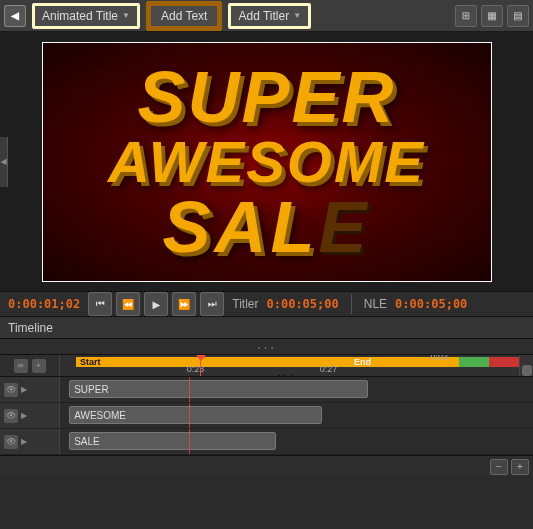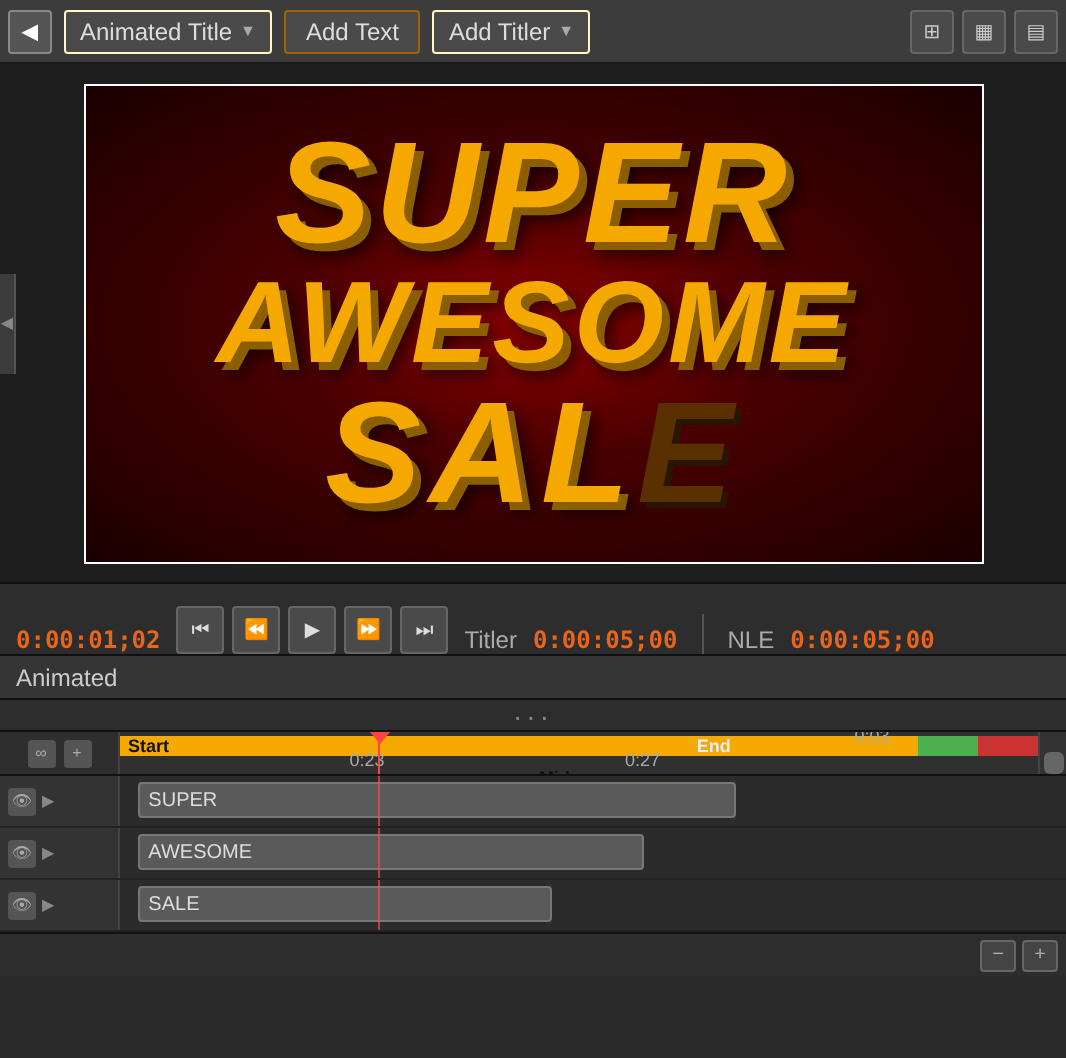--- a/index.html
+++ b/index.html
@@ -28,36 +28,36 @@
       height: 22px;
       background: #555;
       border: 1px solid #888;
       display: flex; align-items: center; justify-content: center;
       color: #fff; font-size: 10px; font-weight: bold;
       border-radius: 2px;
     }
     .toolbar-dropdown {
       display: flex; align-items: center;
       background: #4a4a4a;
-      border: 1px solid #fef9c3;
+      border: 3px solid #fef9c3;
       border-radius: 2px;
       padding: 3px 7px;
       cursor: pointer;
       color: #ddd;
       font-size: 12px;
       gap: 4px;
     }
     .toolbar-dropdown .arrow {
       font-size: 8px;
       color: #aaa;
     }
     .toolbar-btn {
       display: flex; align-items: center;
       background: #4a4a4a;
-      border: 1px solid #a16207;
+      border: 5px solid #a16207;
       border-radius: 2px;
       padding: 3px 10px;
       cursor: pointer;
       color: #ddd;
       font-size: 12px;
     }
     .toolbar-right {
       margin-left: auto;
       display: flex; gap: 4px; align-items: center;
     }
@@ -139,23 +139,23 @@
       background: #3c3c3c;
       border-right: 1px solid #555;
       display: flex; align-items: center; justify-content: center;
       color: #888; font-size: 8px;
     }
 
     
     .playback-bar {
       background: #2d2d2d;
       border-bottom: 1px solid #111;
-      height: 36px;
-      display: flex;
-      align-items: flex-end;
+      height: 25px;
+      display: flex;
+      align-items: center;
       padding: 0 8px;
       gap: 8px;
     }
     .timecode {
       color: #e8651a;
       font-size: 12px;
       font-weight: bold;
       font-family: monospace;
       min-width: 70px;
     }
@@ -226,20 +226,21 @@
       min-width: 60px;
       border-right: 1px solid #444;
       display: flex; align-items: center; justify-content: center;
       gap: 4px;
       background: #2e2e2e;
     }
     .ruler-area {
       flex: 1;
       position: relative;
       overflow: hidden;
+      margin-left: 16px;
     }
 
     
     .track-row {
       display: flex;
       height: 26px;
       border-bottom: 1px solid #222;
       background: #2b2b2b;
     }
     .track-controls {
@@ -371,21 +372,21 @@
 
   <div class="divider-v"></div>
 
   <span class="nle-label">NLE</span>
   <span class="titler-time">0:00:05;00</span>
 </div>
 
 <div class="timeline-area">
 
   <div class="timeline-header">
-    <span>Animated</span>
+    <span>Timeline</span>
   </div>
 
   <div style="background:#2d2d2d; height:16px; display:flex; align-items:center; justify-content:center; border-bottom:1px solid #111;">
     <span class="dots-menu">···</span>
   </div>
 
   <div class="timeline-ruler-row">
     <div class="timeline-left-col">
       <div class="track-icon">∞</div>
       <div class="track-icon">+</div>

